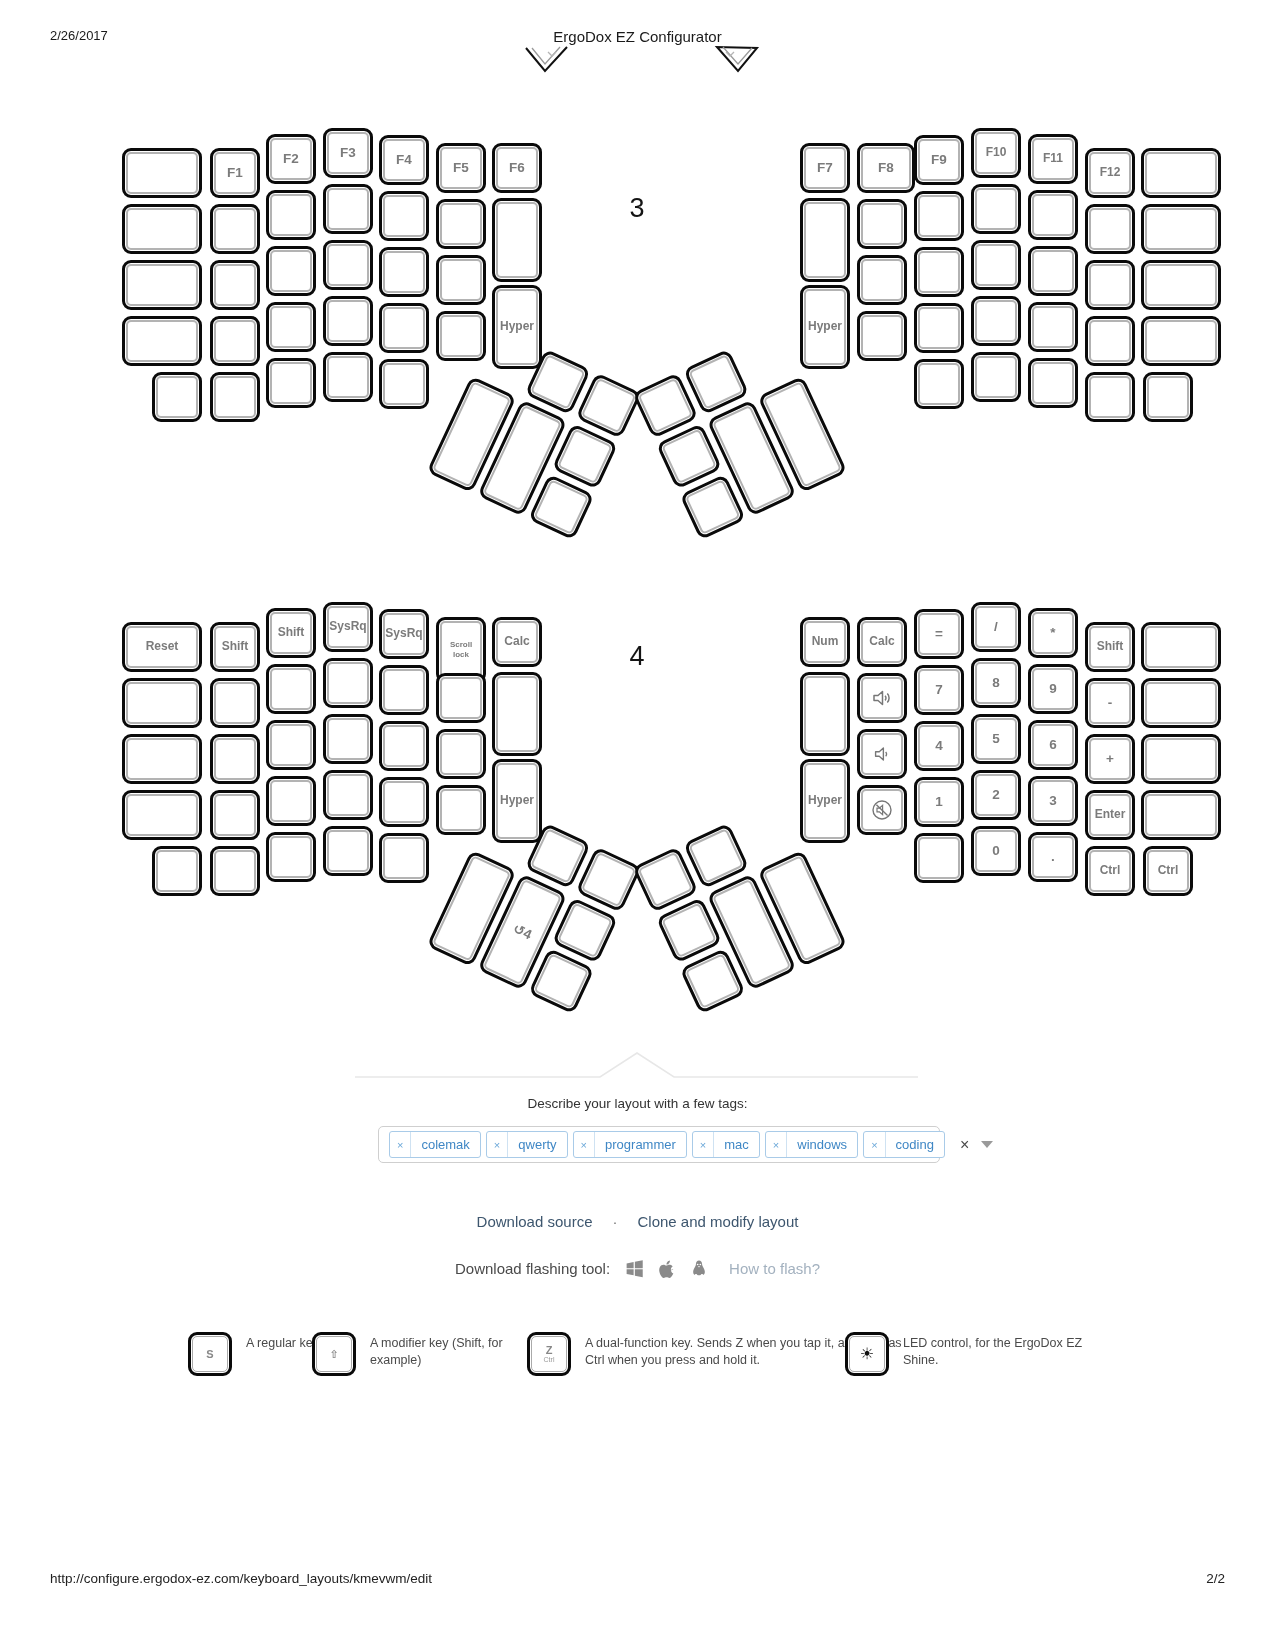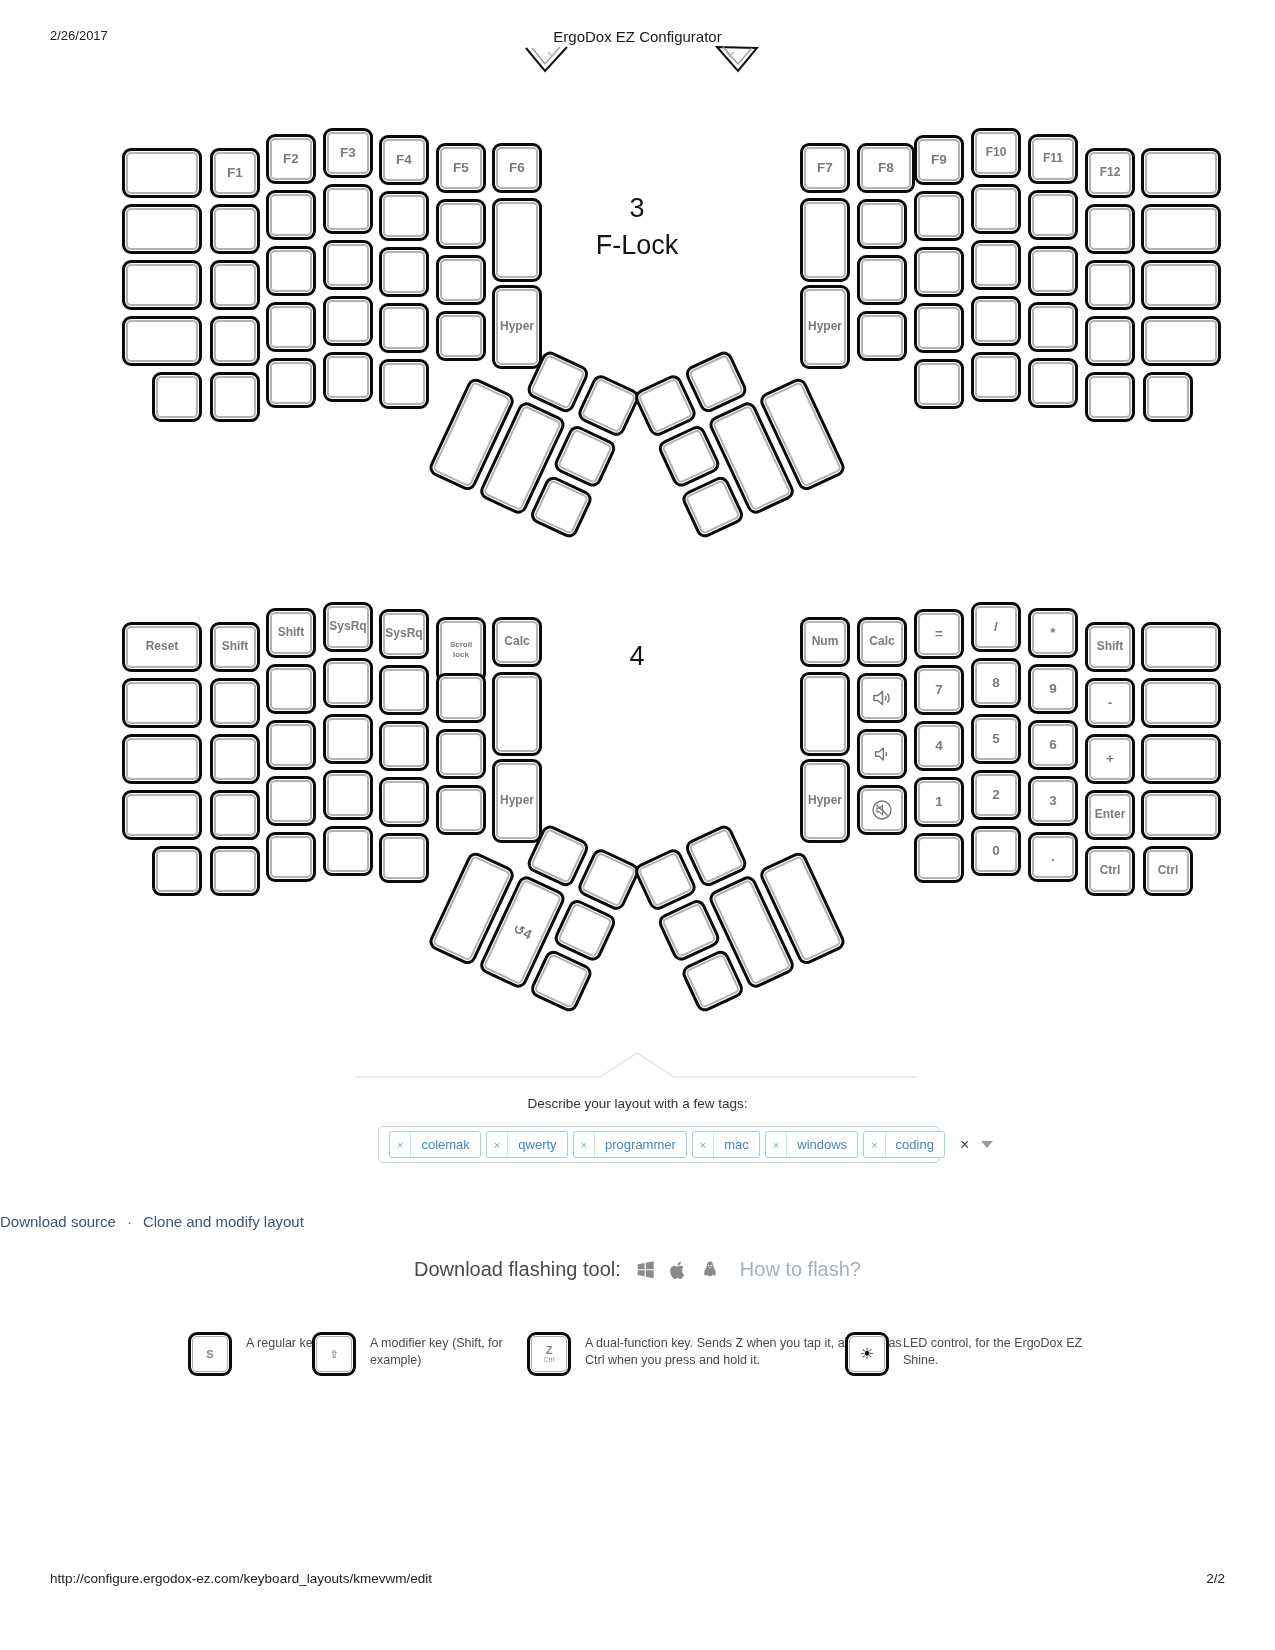--- a/index.html
+++ b/index.html
@@ -29,25 +29,25 @@
   .prompt{position:absolute;left:0;right:0;top:1096px;text-align:center;font-size:13.5px;color:#333}
   .tagbox{position:absolute;left:378px;top:1126px;width:562px;height:37px;box-sizing:border-box;
           border:1.5px solid #cfcfcf;border-radius:5px;display:flex;align-items:center;padding:0 10px;background:#fff}
   .pill{display:inline-flex;align-items:stretch;border:1px solid #a9cbe8;border-radius:3px;color:#3f87c5;
         font-size:13px;height:25px;margin-right:5px;background:#fff}
   .pill .x{display:flex;align-items:center;padding:0 7px;border-right:1px solid #cfe2f2;color:#6aa7d8;font-size:11px;cursor:pointer}
   .pill .t{display:flex;align-items:center;padding:0 10px}
   .tag-clear{margin-left:10px;color:#4a4a4a;font-size:16px;cursor:pointer}
   .tag-caret{margin-left:12px;width:0;height:0;border-left:6px solid transparent;border-right:6px solid transparent;border-top:7px solid #9a9a9a}
 
-  .links{position:absolute;left:0;right:0;top:1213px;display:flex;gap:11px;font-size:15px}
+  .links{position:absolute;left:0;right:0;top:1213px;display:flex;justify-content:center;gap:20px;font-size:15px}
   .links a{color:#3d566e;text-decoration:none;cursor:pointer}
   .links .dot{color:#777}
 
-  .flash{position:absolute;left:0;right:0;top:1258px;display:flex;justify-content:center;align-items:center;font-size:20px;color:#4a4a4a}
+  .flash{position:absolute;left:0;right:0;top:1258px;display:flex;justify-content:center;align-items:center;font-size:15px;color:#4a4a4a}
   .flash .osicons{display:flex;gap:12px;margin-left:14px;align-items:center}
   .flash .osicons span{display:inline-flex;cursor:pointer}
   .flash .how{margin-left:20px;color:#a3b1bf;cursor:pointer}
 
   .legend-item{position:absolute;top:1332px;display:flex}
   .lkey{width:44px;height:44px;border:3px solid #0a0a0a;border-radius:9px;position:relative;background:#fff;box-sizing:border-box;flex:none}
   .lkey .in{position:absolute;inset:1px;border:1.5px solid #aaa;border-radius:5px;display:flex;flex-direction:column;
             align-items:center;justify-content:center;color:#888;font-weight:bold;font-size:11px;line-height:1.1}
   .lkey .in .sub{font-size:7px;font-weight:normal;color:#999}
   .lkey .in.led{color:#111;font-size:16px}
@@ -304,21 +304,20 @@
           </div>
           <div class="key" style="left: 0px; top: 56px; width: 50px; height: 50px;">
             <div class="cap"></div>
           </div>
           <div class="key" style="left: 0px; top: 112px; width: 50px; height: 50px;">
             <div class="cap"></div>
           </div>
         </div>
         <div class="layer-label" style="top: 190px;">
           <div class="num">3</div>
-                   <div class="nm">F-Lock</div>
         </div>
       </div>
       <div>
         <div class="key" style="left: 122px; top: 622px; width: 80px; height: 50px;">
           <div class="cap">Reset</div>
         </div>
         <div class="key" style="left: 210px; top: 622px; width: 50px; height: 50px;">
           <div class="cap">Shift</div>
         </div>
         <div class="key" style="left: 266px; top: 608px; width: 50px; height: 50px;">

